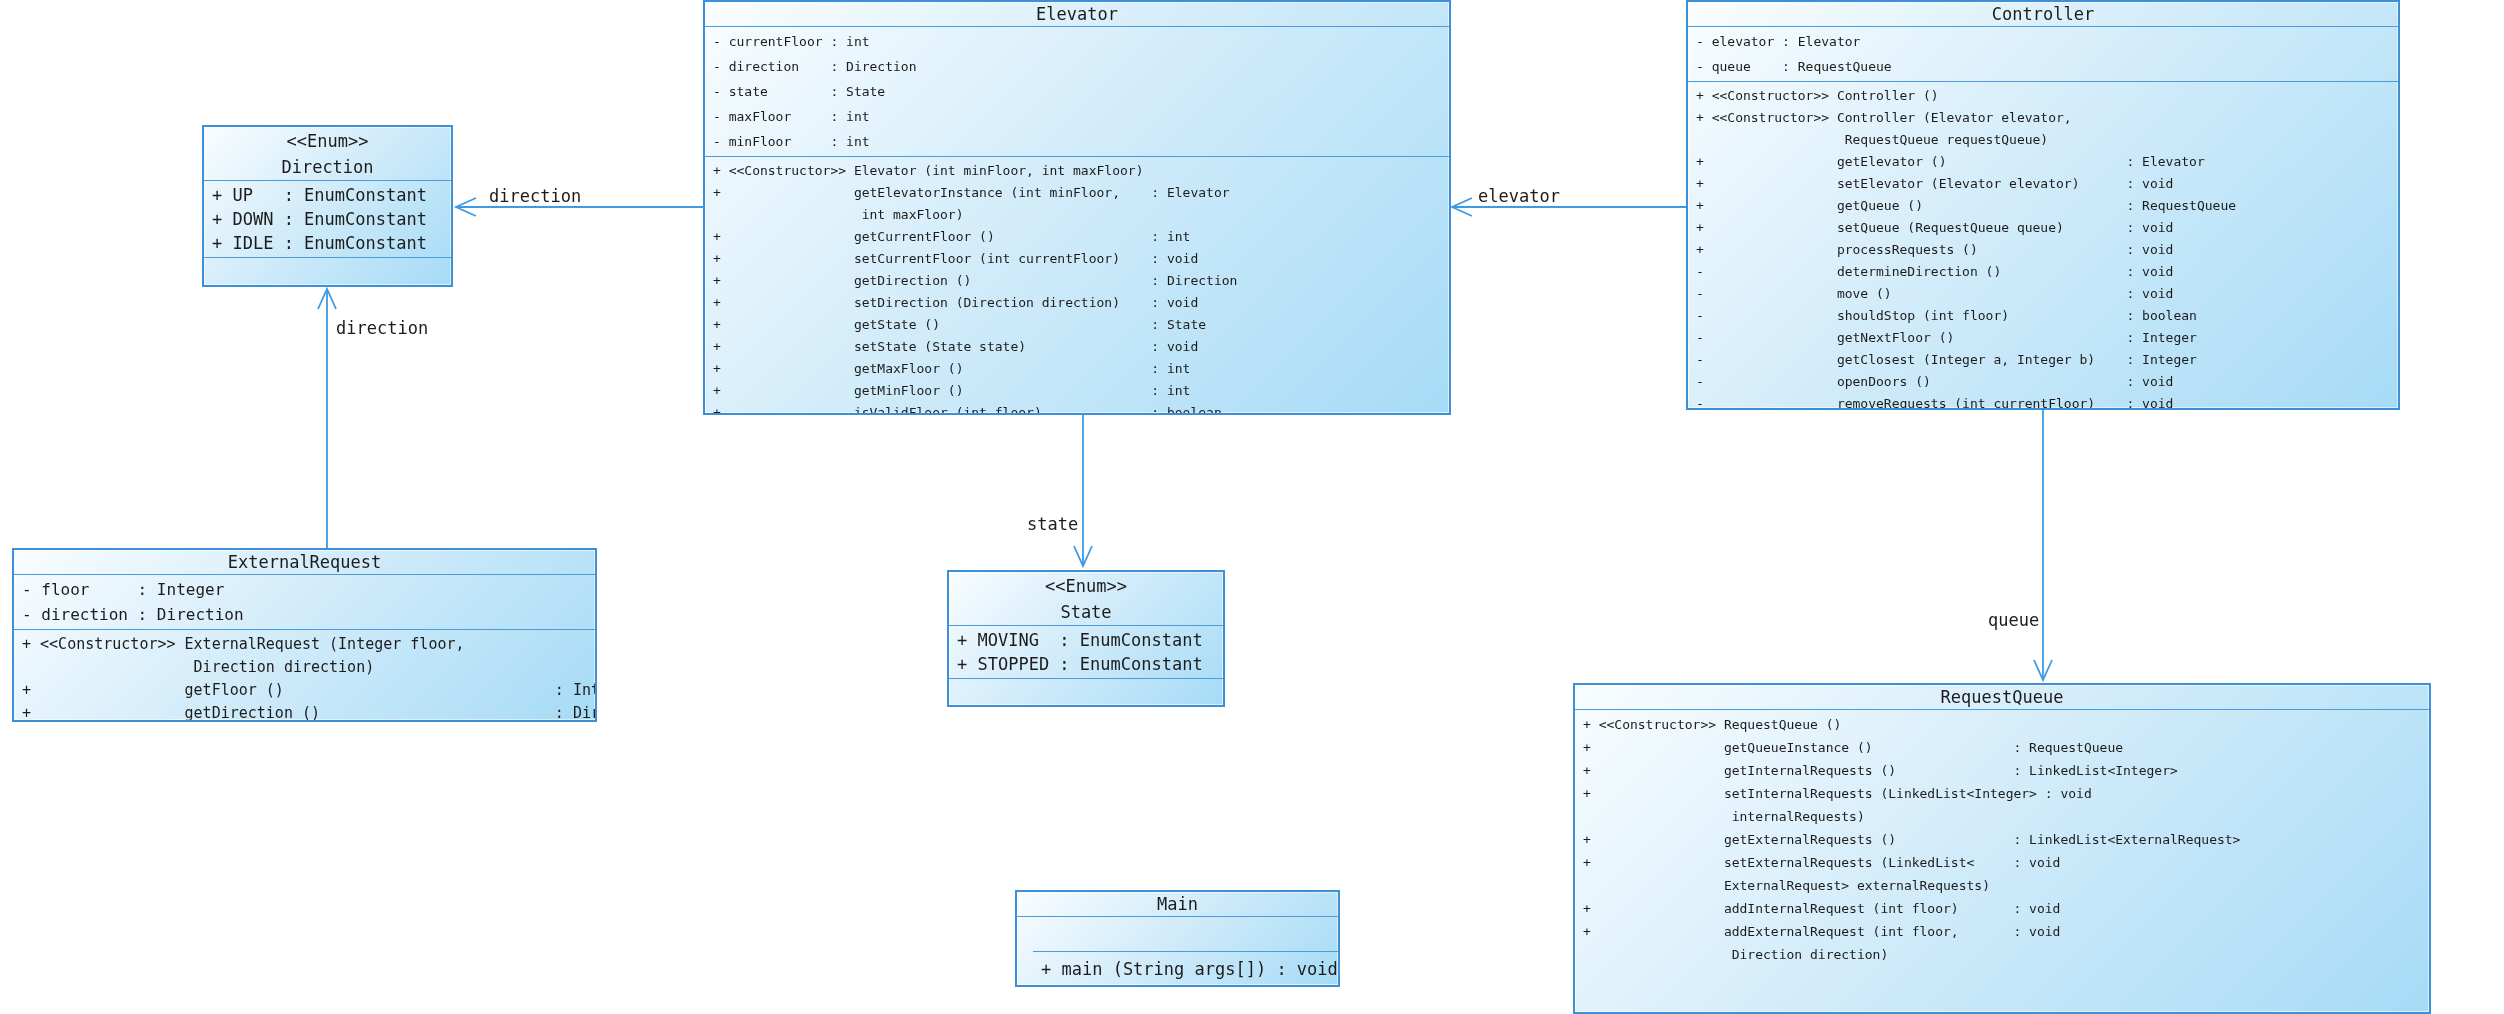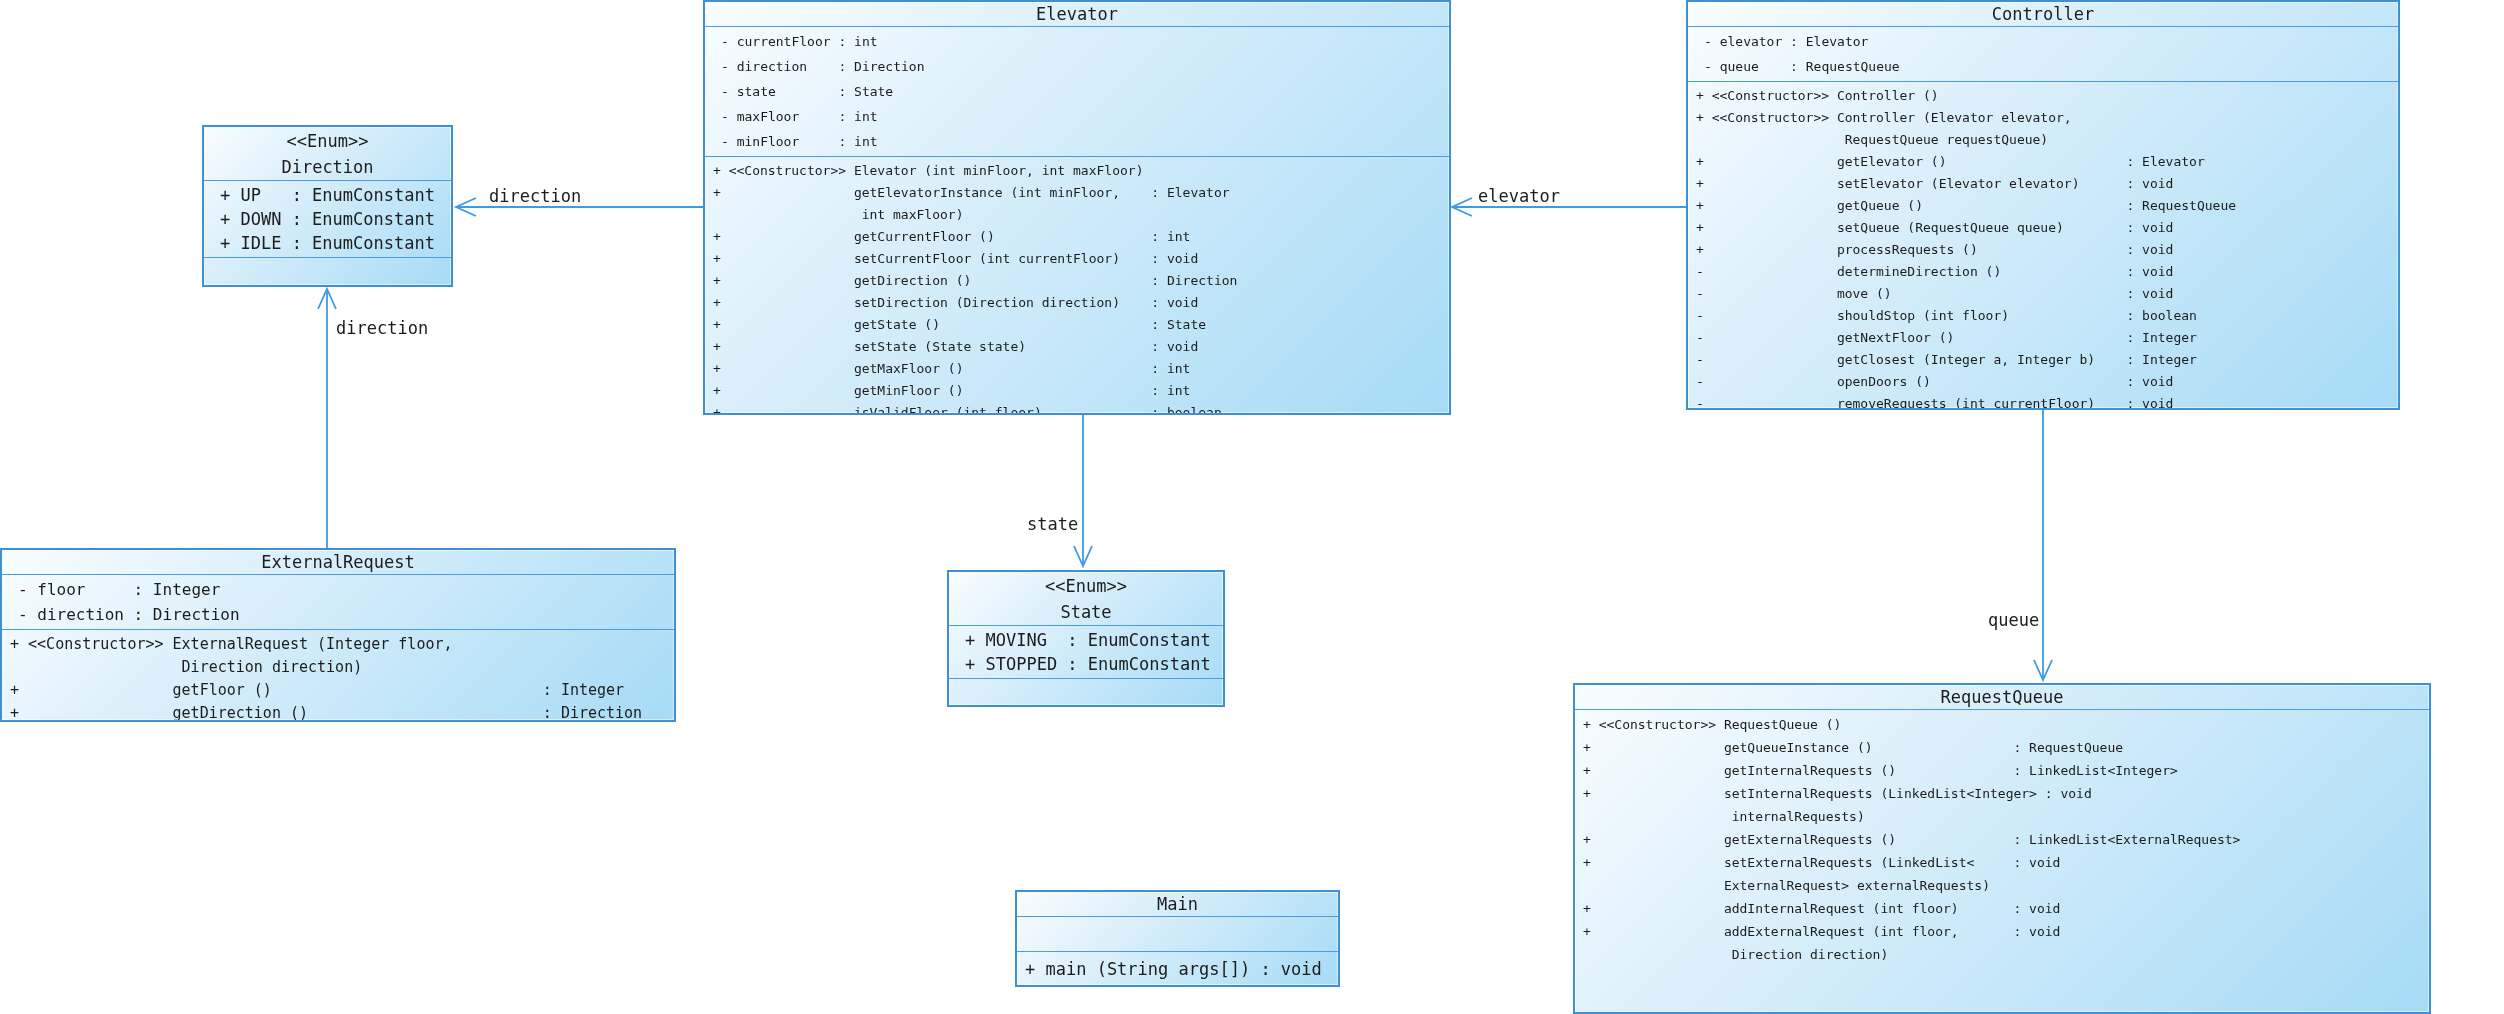--- a/index.html
+++ b/index.html
@@ -19,27 +19,27 @@
     text-align:center; font-size:17px; line-height:24px;
     padding:1px 4px 0 4px; white-space:nowrap;
   }
   .ctitle .stereo { line-height:26px; }
   .ctitle .cname  { line-height:26px; }
   .cbox .one-line-title { line-height:23px; }
   pre {
     margin:0; white-space:pre; overflow:hidden;
     font-family:inherit; font-size:13px;
   }
-  .cattrs  { border-top:1.5px solid #4d9cda; padding:2px 4px 2px 16px; line-height:25px; }
+  .cattrs  { border-top:1.5px solid #4d9cda; padding:2px 4px 2px 8px; line-height:25px; }
   .cmeths  { border-top:1.5px solid #4d9cda; padding:3px 4px 2px 8px; line-height:22px; flex:1; }
   
   .box-direction .cattrs { font-size:17px; line-height:24px; }
   .box-state     .cattrs { font-size:17px; line-height:24px; }
   .box-main      .cattrs { min-height:30px; }
-  .box-main      .cmeths { font-size:17px; line-height:24px; padding-top:5px; }
+  .box-main      .cmeths { font-size:17px; line-height:24px; padding-top:5px;margin-left:16px; }
   .box-external  .cattrs { font-size:16px; }
   .box-external  .cmeths { font-size:15px; line-height:23px; }
   .box-requestqueue .cmeths { line-height:23px; }
   .edges { position:absolute; left:0; top:0; width:100%; height:100%; pointer-events:none; }
   .edges line, .edges polyline { stroke:#3e9ae2; stroke-width:1.8; fill:none; }
   .edge-label {
     position:absolute; font-size:17px; color:#1c1c1c; white-space:nowrap;
   }
 </style>
 </head>
@@ -126,21 +126,21 @@
     <div class="ctitle">
       <div class="stereo">&lt;&lt;Enum&gt;&gt;</div>
       <div class="cname">Direction</div>
     </div>
     <pre class="cattrs">+ UP   : EnumConstant
 + DOWN : EnumConstant
 + IDLE : EnumConstant</pre>
     <pre class="cmeths"></pre>
   </div>
 
-  <div class="cbox box-external" style="left:0px;top:548px;width:676px;height:174px">
+  <div class="cbox box-external" style="left:12px;top:548px;width:585px;height:174px">
     <div class="ctitle">
       <div class="cname one-line-title">ExternalRequest</div>
     </div>
     <pre class="cattrs">- floor     : Integer
 - direction : Direction</pre>
     <pre class="cmeths">+ &lt;&lt;Constructor&gt;&gt; ExternalRequest (Integer floor,
                    Direction direction)
 +                 getFloor ()                              : Integer
 +                 getDirection ()                          : Direction</pre>
   </div>

